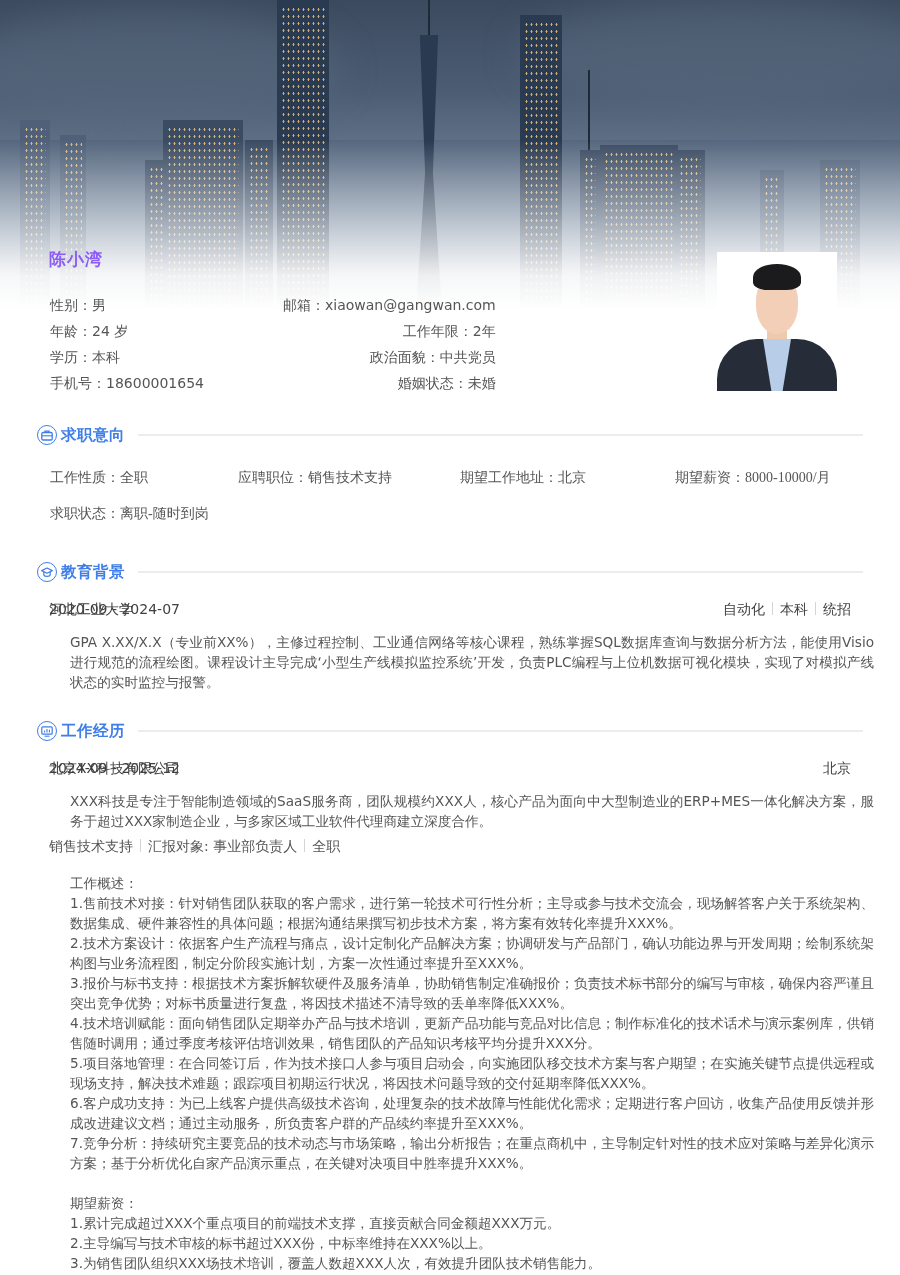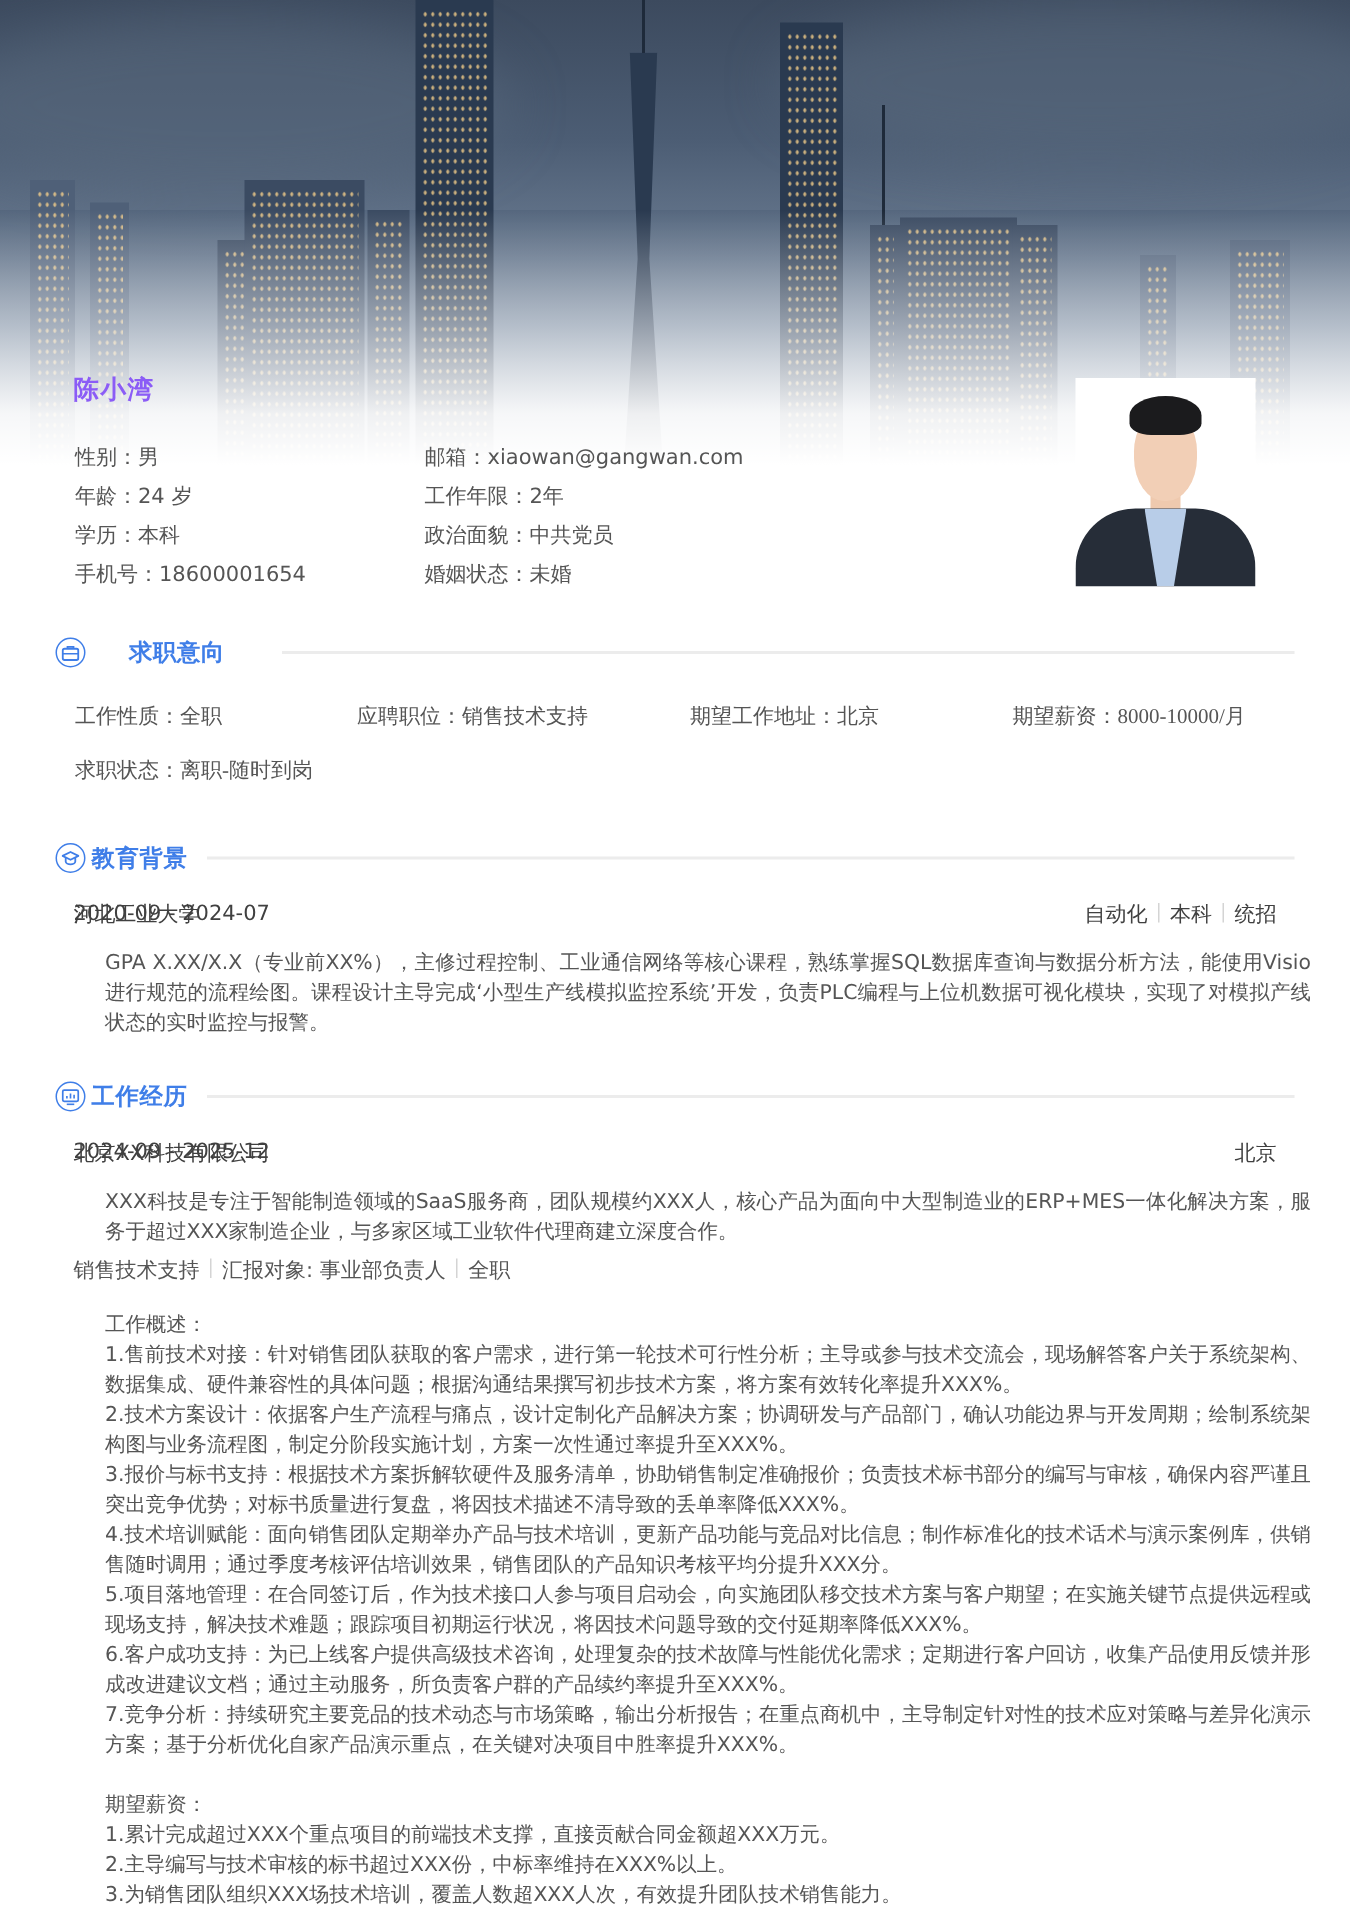--- a/index.html
+++ b/index.html
@@ -31,21 +31,21 @@
   
   .name {
     position: absolute; left: 49px; top: 248px;
     font-size: 17px; font-weight: bold; color: #8b5cf6; letter-spacing: 1px;
   }
   .info { position: absolute; font-size: 14px; color: #555; line-height: 26px; }
   .info .row { white-space: nowrap; height: 26px; }
   .info .k { color: #555; }
   .info .v { color: #555; }
   .info-left { left: 50px; top: 292px; }
-  .info-right { left: 283px; top: 292px; }
+  .info-right { left: 283px; top: 292px; text-align: right; }
 
   .photo {
     position: absolute; left: 717px; top: 252px; width: 120px; height: 139px;
     background: #ffffff; overflow: hidden;
   }
   .photo .suit {
     position: absolute; left: 0; bottom: 0; width: 120px; height: 52px;
     background: #262d38; border-radius: 40px 40px 0 0;
   }
   .photo .shirt {
@@ -160,21 +160,21 @@
 </div>
 
 <div class="photo">
   <div class="neck"></div>
   <div class="face"></div>
   <div class="hair"></div>
   <div class="suit"></div>
   <div class="shirt"></div>
 </div>
 
-<div class="section-head" style="top:422px;gap:25px;">
+<div class="section-head" style="top:422px;">
   <span class="icon">
     <svg width="12" height="11" viewBox="0 0 12 11">
         <rect x="0.8" y="2.5" width="10.4" height="7.5" rx="1.2" fill="none" stroke="#3f7ee8" stroke-width="1.3"></rect>
         <path d="M4 2.5V1.2h4v1.3" fill="none" stroke="#3f7ee8" stroke-width="1.2"></path>
         <line x1="0.8" y1="5.8" x2="11.2" y2="5.8" stroke="#3f7ee8" stroke-width="1.1"></line>
       </svg>
   </span>
   <span class="title">求职意向</span>
   <span class="line"></span>
 </div>

